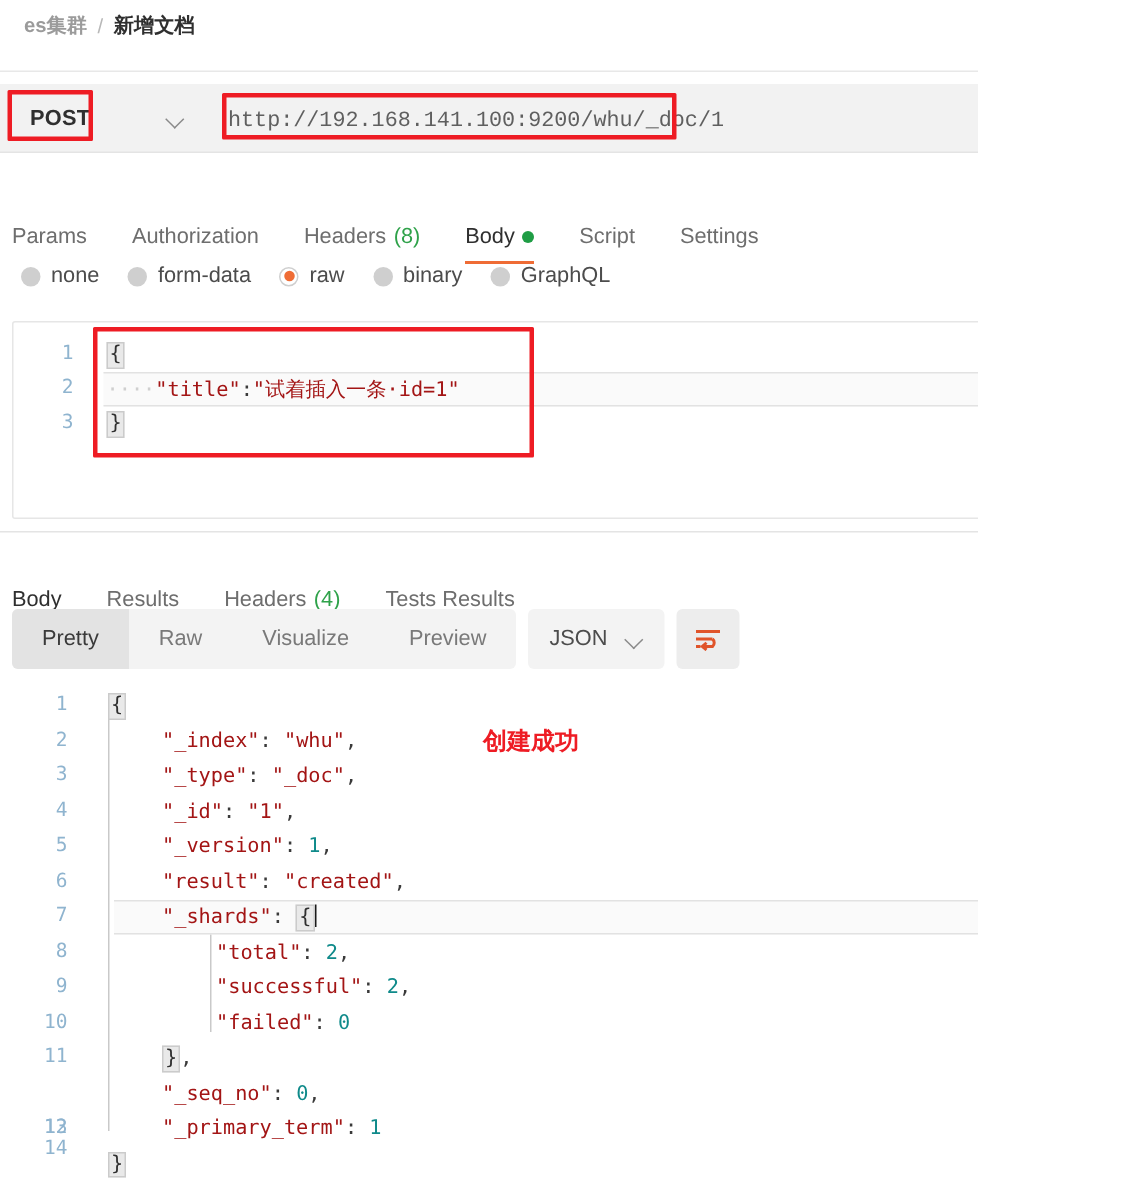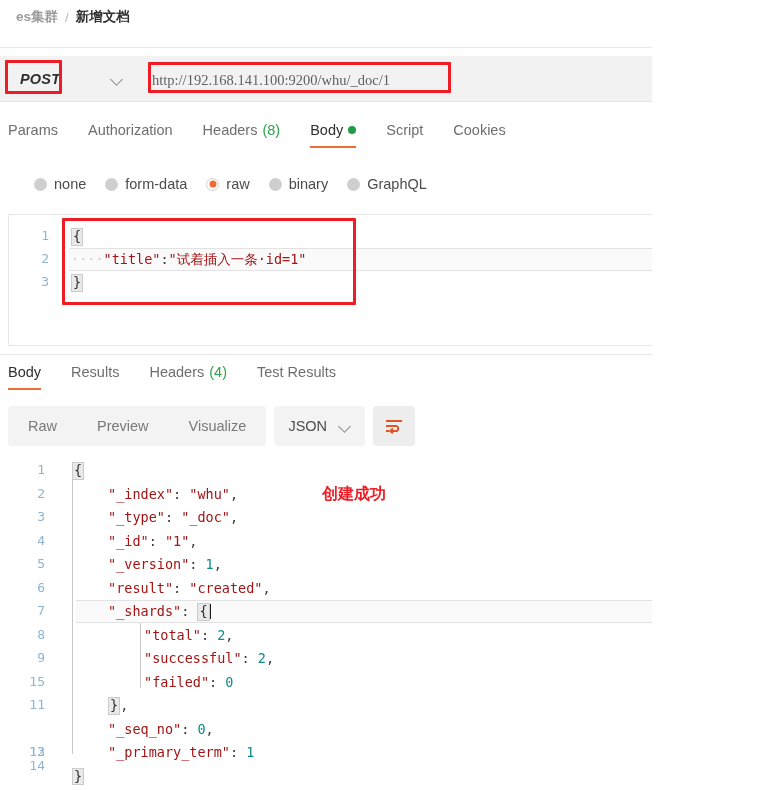--- a/index.html
+++ b/index.html
@@ -25,46 +25,45 @@
 
   
   .urlbar {
     position: absolute; left: 0; top: 56px; width: 764px; height: 46px;
     background: #f2f2f2; border-bottom: 1px solid #e4e4e4;
   }
   .method {
     position: absolute; left: 8px; top: 8px; width: 124px; height: 30px;
     display: flex; align-items: center; justify-content: space-between;
     padding: 0 9px 0 12px;
-    font-style: italic;
   }
   .method-text { font-size: 14.5px; font-weight: 700; color: #2f2f2f; letter-spacing:.2px; }
   .chev { width: 12px; height: 12px; position: relative; }
   .chev::before {
     content:""; position:absolute; left:1px; top:2px; width:8px; height:8px;
     border-right: 1.6px solid #8a8a8a; border-bottom: 1.6px solid #8a8a8a;
     transform: rotate(45deg);
   }
   .chev.blue::before { border-color:#1565d8; }
   .url-input {
     position: absolute; left: 152px; top: 12px; width: 292px; height: 25px;
     font-size: 14.5px; color: #5f5f5f; background: transparent;
     display:flex; align-items:center; white-space: nowrap;
-    font-family: Liberation Serif, serif;
+    font-family: Liberation Mono, monospace;
   }
 
   
   .req-tabs {
     position: absolute; left: 0; top: 120px; width: 764px; height: 36px;
     display: flex; align-items: flex-start; gap: 0;
   }
   .rtab {
     position: relative; font-size: 14.5px; color: #6e6e6e;
     padding: 2px 0 10px 0; margin-right: 30px; white-space: nowrap;
-    display: flex; align-items: center; gap: 5px;
+    display: flex; align-items: center; gap: 5px; margin-top: 28px;
   }
   .rtab:first-child { margin-left: 8px; }
   .rtab.active { color: #2f2f2f; }
   .rtab.active::after {
     content:""; position:absolute; left:0; right:0; bottom:0; height:2.5px; background:#ef6c35;
   }
   .count-green { color: #2fa24a; }
   .dot-green { width:8px; height:8px; border-radius:50%; background:#1f9d45; display:inline-block; }
 
   
@@ -168,26 +167,26 @@
         <span class="count-green">(8)</span>
       </div>
       <div class="rtab active">
         <span>Body</span>
         <span class="dot-green"></span>
       </div>
       <div class="rtab">
         <span>Script</span>
       </div>
       <div class="rtab">
-        <span>Cookies</span>
+        <span>Settings</span>
       </div>
     </div>
 
   <div class="bodytype">
-    <div id="body-type-radios" style="display:flex;align-items:center;margin-left:20px;">
+    <div id="body-type-radios" style="display:flex;align-items:center;">
         <div class="radio-item">
           <span class="radio"></span>
           <span>none</span>
         </div>
         <div class="radio-item">
           <span class="radio"></span>
           <span>form-data</span>
         </div>
         <div class="radio-item">
           <span class="radio on"></span>
@@ -226,29 +225,30 @@
         <span>Body</span>
       </div>
       <div class="rtab">
         <span>Results</span>
       </div>
       <div class="rtab">
         <span>Headers</span>
         <span class="count-green">(4)</span>
       </div>
       <div class="rtab">
-        <span>Test Results</span>
+        <span>Tests Results</span>
       </div>
     </div>
 
   <div class="res-toolbar">
     <div class="seg" id="res-views">
+        <div class="item active">Pretty</div>
         <div class="item">Raw</div>
+        <div class="item">Visualize</div>
         <div class="item">Preview</div>
-        <div class="item">Visualize</div>
       </div>
     <div class="pill">
       <span class="lbl">JSON</span>
       <span class="chev"></span>
     </div>
     <div class="iconbtn">
       <svg width="20" height="16" viewBox="0 0 20 16">
         <line x1="2" y1="3" x2="18" y2="3" stroke="#e0542a" stroke-width="2"></line>
         <line x1="2" y1="8" x2="13" y2="8" stroke="#e0542a" stroke-width="2"></line>
         <path d="M13 8 a3.3 3.3 0 0 1 0 5 H7" fill="none" stroke="#e0542a" stroke-width="2"></path>
@@ -274,21 +274,21 @@
         <div class="code-text" style="left: 108px; top: 100px;"><span class="k">"_version"</span><span class="p">: </span><span class="n">1</span><span class="p">,</span></div>
         <div class="gutter-num" style="left: 5px; top: 123.5px;">6</div>
         <div class="code-text" style="left: 108px; top: 123.5px;"><span class="k">"result"</span><span class="p">: </span><span class="s">"created"</span><span class="p">,</span></div>
         <div class="rowhl" style="top: 144px; left: 76px; right: 0px; border-top: 1px solid rgb(226, 226, 226); border-bottom: 1px solid rgb(226, 226, 226); background: rgb(250, 250, 250);"></div>
         <div class="gutter-num" style="left: 5px; top: 147px;">7</div>
         <div class="code-text" style="left: 108px; top: 147px;"><span class="k">"_shards"</span><span class="p">: </span><span class="brace-box">{</span><span style="display: inline-block; width: 1.5px; height: 15px; background: rgb(26, 26, 26); vertical-align: -3px;"></span></div>
         <div class="gutter-num" style="left: 5px; top: 170.5px;">8</div>
         <div class="code-text" style="left: 144px; top: 170.5px;"><span class="k">"total"</span><span class="p">: </span><span class="n">2</span><span class="p">,</span></div>
         <div class="gutter-num" style="left: 5px; top: 194px;">9</div>
         <div class="code-text" style="left: 144px; top: 194px;"><span class="k">"successful"</span><span class="p">: </span><span class="n">2</span><span class="p">,</span></div>
-        <div class="gutter-num" style="left: 5px; top: 217.5px;">15</div>
+        <div class="gutter-num" style="left: 5px; top: 217.5px;">10</div>
         <div class="code-text" style="left: 144px; top: 217.5px;"><span class="k">"failed"</span><span class="p">: </span><span class="n">0</span></div>
         <div class="gutter-num" style="left: 5px; top: 241px;">11</div>
         <div class="code-text" style="left: 108px; top: 241px;"><span class="brace-box">}</span><span class="p">,</span></div>
         <div class="gutter-num" style="left: 5px; top: 264px; margin-top: 24px;">12</div>
         <div class="code-text" style="left: 108px; top: 264.5px;"><span class="k">"_seq_no"</span><span class="p">: </span><span class="n">0</span><span class="p">,</span></div>
         <div class="gutter-num" style="left: 5px; top: 288px;">13</div>
         <div class="code-text" style="left: 108px; top: 288px;"><span class="k">"_primary_term"</span><span class="p">: </span><span class="n">1</span></div>
         <div class="gutter-num" style="left: 5px; top: 302px;">14</div>
         <div class="code-text" style="left: 72px; top: 311.5px;"><span class="brace-box">}</span></div>
       </div>

